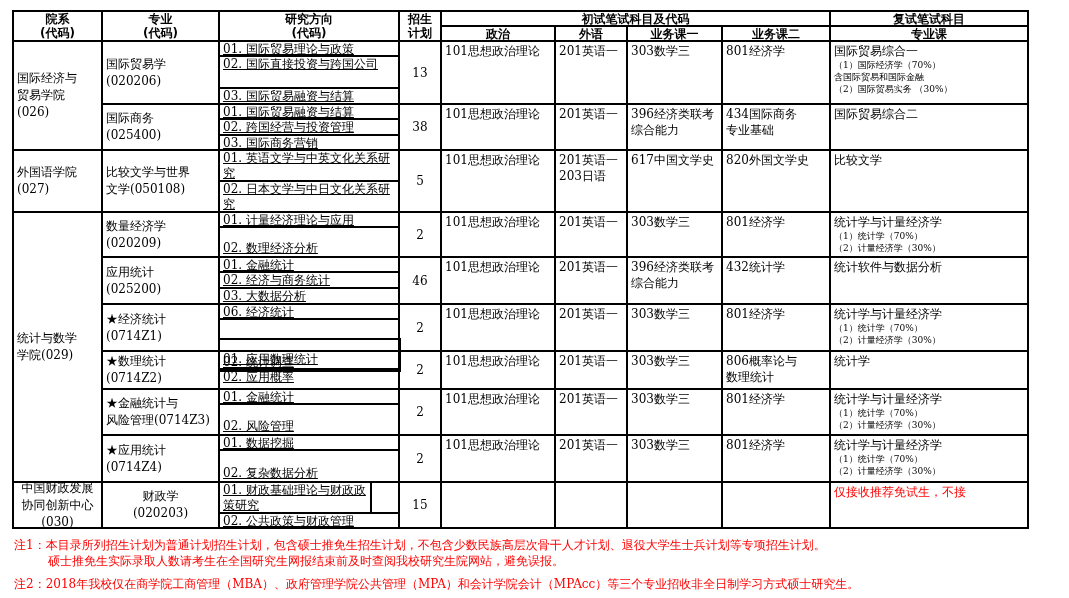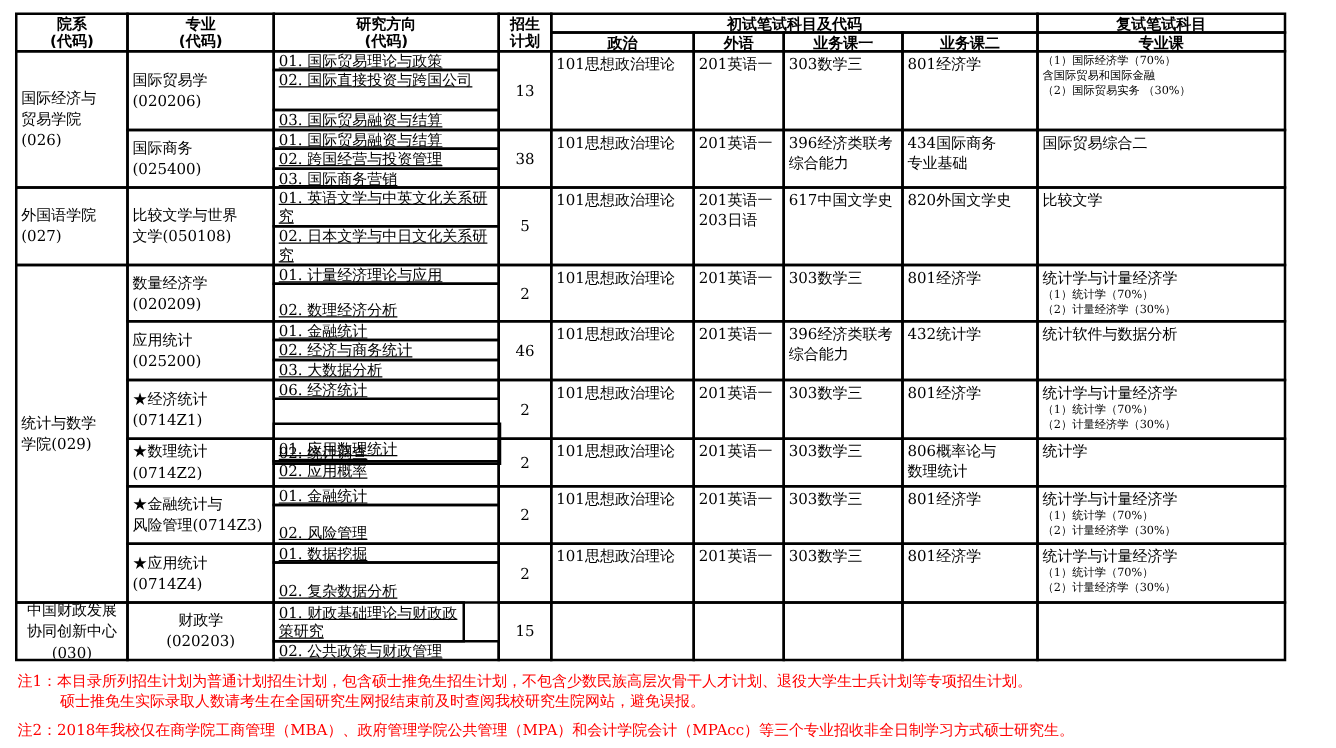--- a/index.html
+++ b/index.html
@@ -84,20 +84,21 @@
     <div class="c b pad" style="left: 554px; top: 40px; width: 74px; height: 65px;">
       <div>201英语一</div>
     </div>
     <div class="c b pad" style="left: 626px; top: 40px; width: 97px; height: 65px;">
       <div>303数学三</div>
     </div>
     <div class="c b pad" style="left: 721px; top: 40px; width: 110px; height: 65px;">
       <div>801经济学</div>
     </div>
     <div class="c b pad" style="left: 829px; top: 40px; width: 200px; height: 65px;">
+      <div>国际贸易综合一</div>
       <div class="small">（1）国际经济学（70%）</div>
       <div class="small">含国际贸易和国际金融</div>
       <div class="small">（2）国际贸易实务 （30%）</div>
     </div>
     <div class="c b vc pad" style="left: 101px; top: 103px; width: 119px; height: 48px; flex-direction: column; justify-content: center; align-items: flex-start; line-height: 17px;">
       <div>国际商务</div>
       <div>(025400)</div>
     </div>
     <div class="c b dir" style="left: 218px; top: 103px; width: 182px; height: 17px; white-space: normal;">
       <div>01. 国际贸易融资与结算</div>
@@ -364,18 +365,19 @@
     <div class="c b ctr" style="left: 398px; top: 481px; width: 44px; height: 48px;">
       <div>15</div>
     </div>
     <div class="c b pad" style="left: 440px; top: 481px; width: 116px; height: 48px;">
       <div></div>
     </div>
     <div class="c b pad" style="left: 554px; top: 481px; width: 74px; height: 48px;"></div>
     <div class="c b pad" style="left: 626px; top: 481px; width: 97px; height: 48px;"></div>
     <div class="c b pad" style="left: 721px; top: 481px; width: 110px; height: 48px;"></div>
     <div class="c b pad red" style="left: 829px; top: 481px; width: 200px; height: 48px;">
+      <div>仅接收推荐免试生，不接</div>
     </div>
   </div>
 
 <div class="note" style="left:14px;top:537px;">注1：本目录所列招生计划为普通计划招生计划，包含硕士推免生招生计划，不包含少数民族高层次骨干人才计划、退役大学生士兵计划等专项招生计划。</div>
 <div class="note" style="left:48px;top:553px;">硕士推免生实际录取人数请考生在全国研究生网报结束前及时查阅我校研究生院网站，避免误报。</div>
 <div class="note" style="left:14px;top:576px;">注2：2018年我校仅在商学院工商管理（MBA）、政府管理学院公共管理（MPA）和会计学院会计（MPAcc）等三个专业招收非全日制学习方式硕士研究生。</div>
 
 </body></html>

